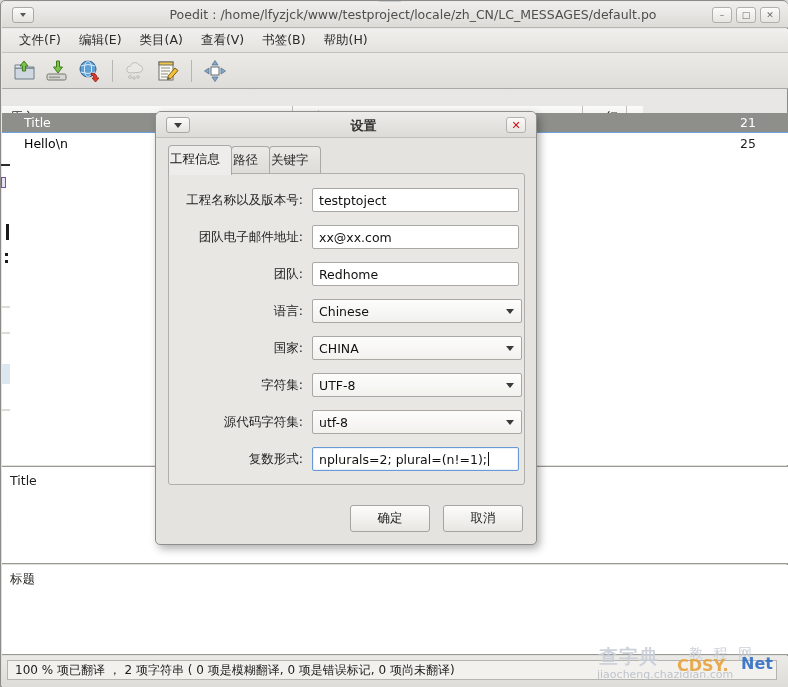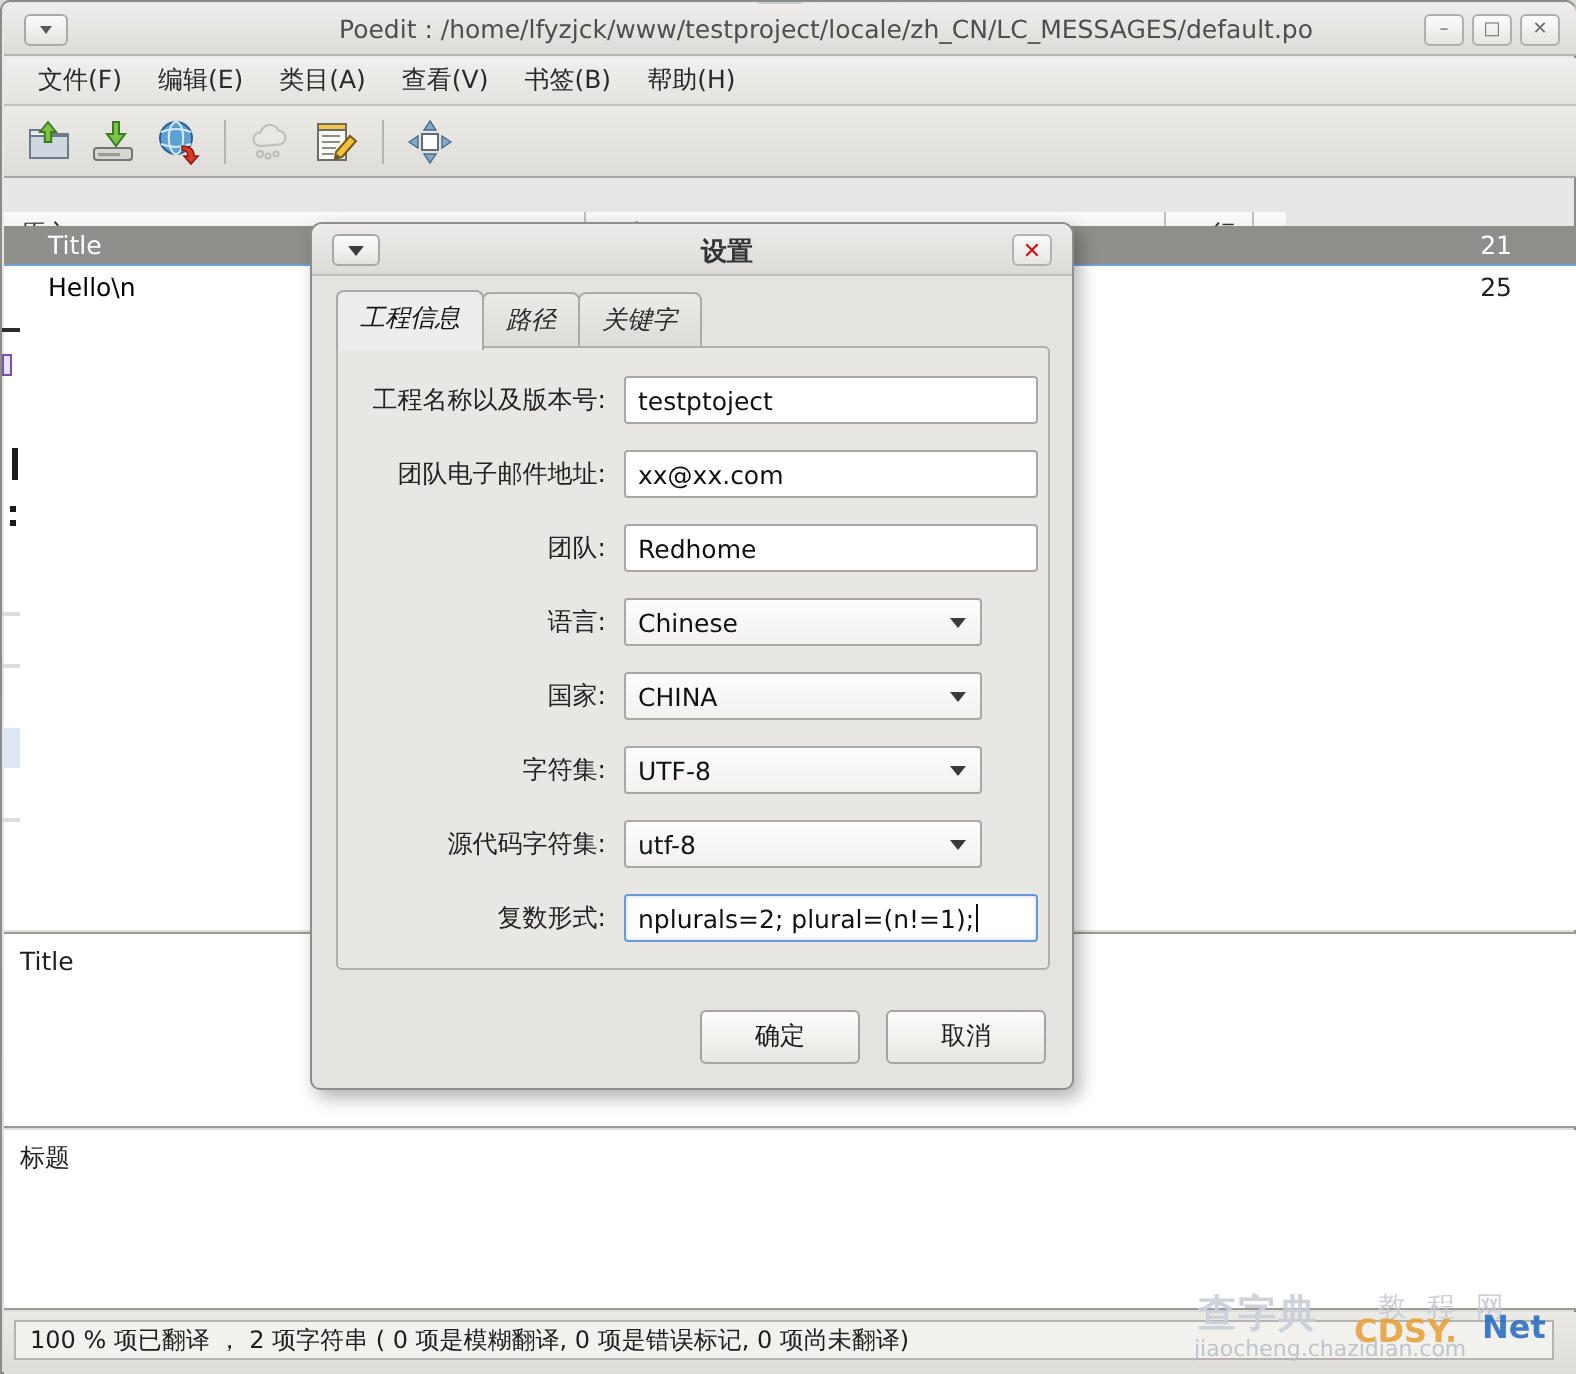--- a/index.html
+++ b/index.html
@@ -325,29 +325,28 @@
   }
 
   
   .tabs {
     position: absolute;
     left: 12px; top: 33px;
     display: flex;
     align-items: flex-end;
   }
   .tab {
-    padding: 5px 11px 6px 11px;
+    padding: 5px 11px 6px 1px;
     font-size: 12.5px;
     color: #2b2b29;
     background: linear-gradient(#ebeae7, #dcdbd7);
     border: 1px solid #aaa9a5;
     border-bottom: none;
     border-radius: 4px 4px 0 0;
     margin-right: -1px;
-    font-style: italic;
   }
   .tab.active {
     background: #eeedeb;
     color: #141412;
     padding-bottom: 7px;
     z-index: 3;
     position: relative;
   }
 
   .tab-panel {
@@ -392,21 +391,21 @@
     border: 1px solid #6699d6;
     box-shadow: inset 0 0 0 1px #eaf1fb;
   }
   .finput .caret-bar {
     display: inline-block;
     width: 1px; height: 14px;
     background: #111;
     margin-left: 1px;
   }
   .fselect {
-    width: 179px; height: 24px;
+    width: 210px; height: 24px;
     background: linear-gradient(#fdfdfc, #f2f1ee);
     border: 1px solid #a9a8a4;
     border-radius: 2px;
     display: flex; align-items: center;
     justify-content: space-between;
     padding: 0 7px 0 6px;
     font-size: 12.5px;
     color: #111110;
   }
   .fselect .arrow {

